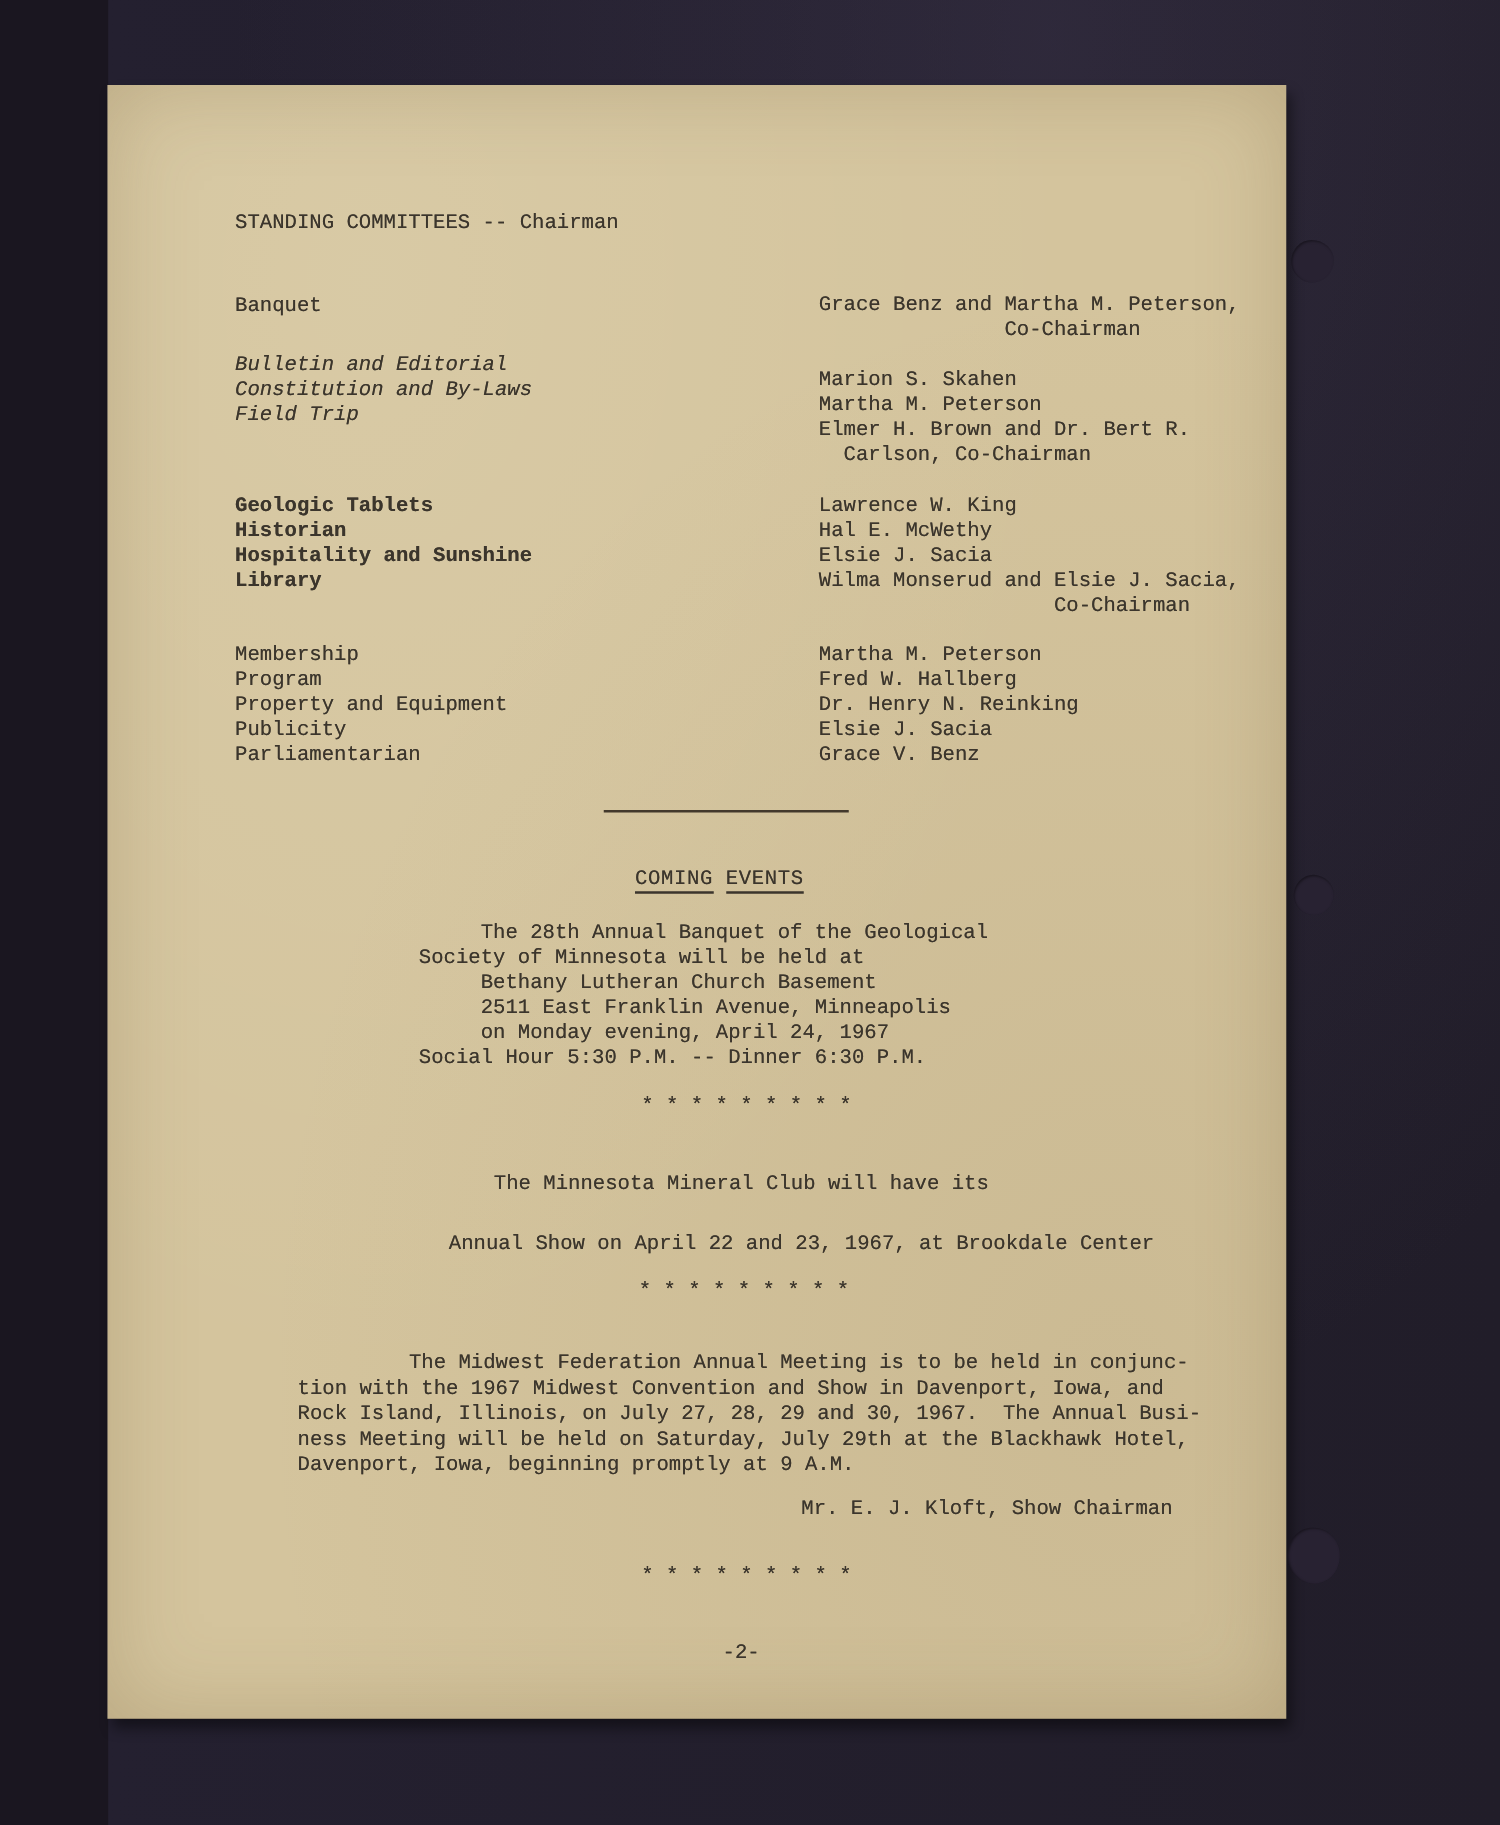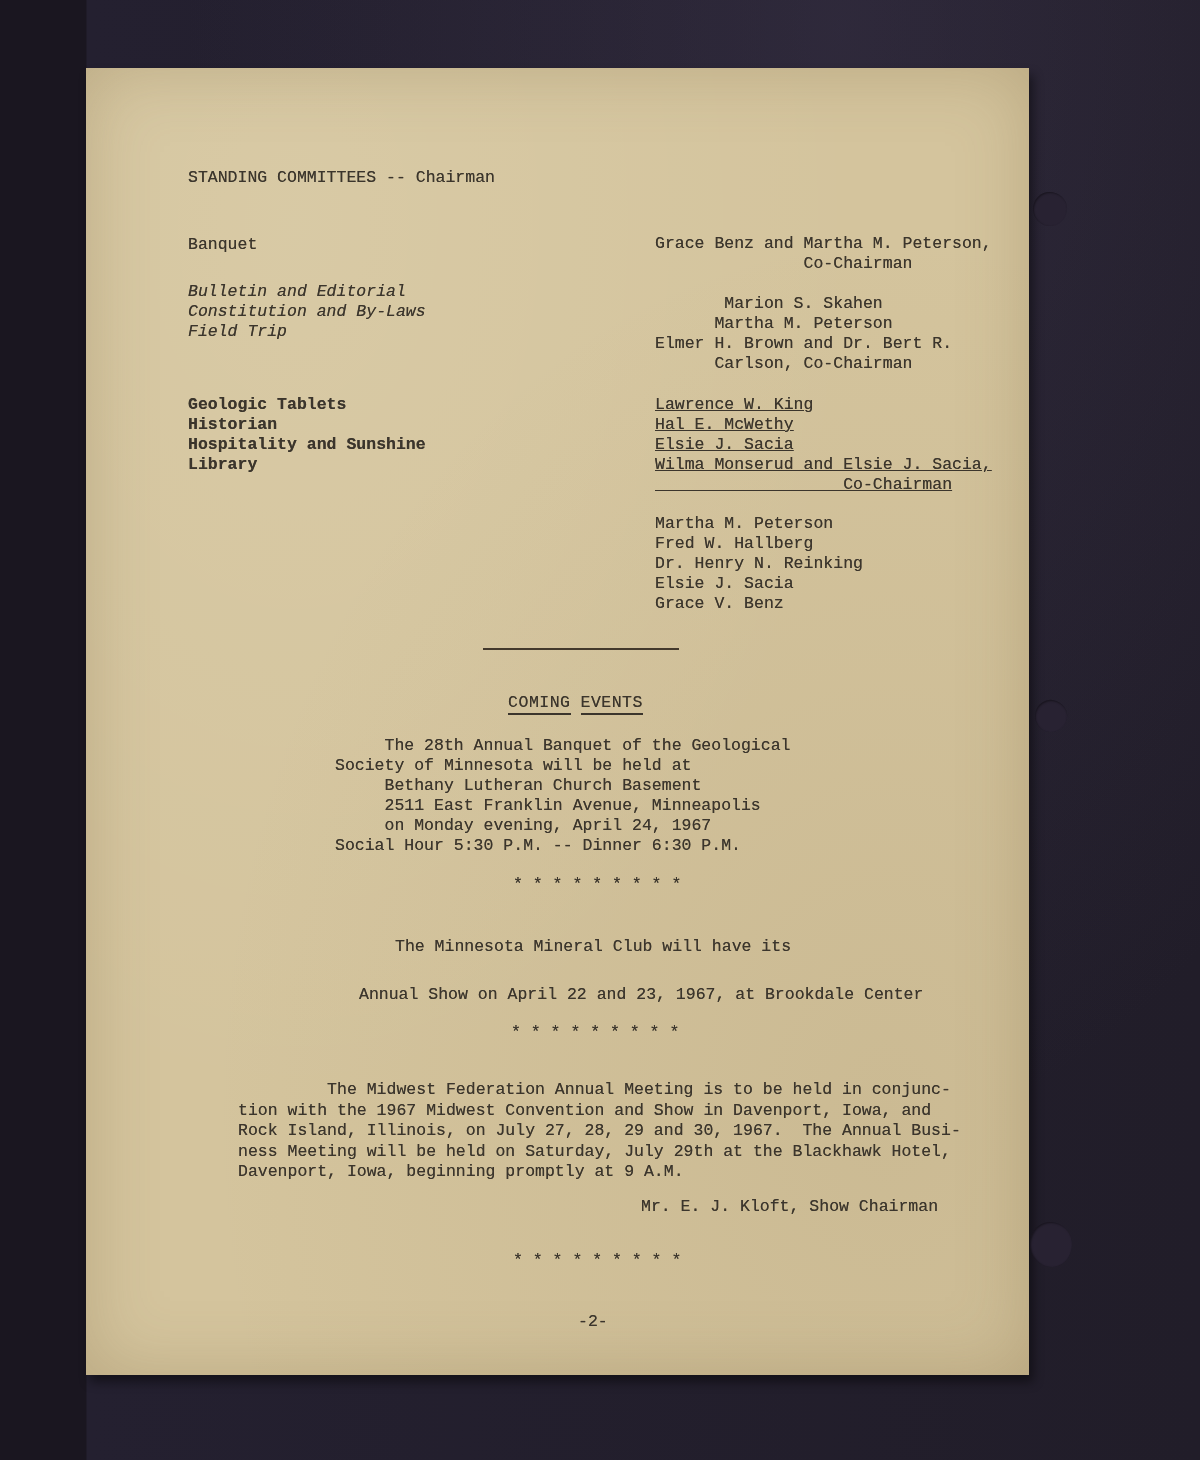--- a/index.html
+++ b/index.html
@@ -36,23 +36,23 @@
   .tt {
     position: absolute;
     white-space: pre;
     text-shadow: 0 0 0.5px rgba(59,53,44,0.75);
   }
   
   .heading        { left: 102px; top: 100px; }
   .g1-names       { left: 102px; top: 167px; }
   .g1-chairs      { left: 569px; top: 166px; }
   .g2-names       { left: 102px; top: 214px; font-style: italic; }
-  .g2-chairs      { left: 569px; top: 226px; text-align: center; }
+  .g2-chairs      { left: 569px; top: 226px; }
   .g3-names       { left: 102px; top: 327px; font-weight: bold; }
-  .g3-chairs      { left: 569px; top: 327px; text-decoration: underline; }
+  .g3-chairs      { left: 569px; top: 327px; }
   .g4-names       { left: 102px; top: 446px; }
   .g4-chairs      { left: 569px; top: 446px; }
   
   .divider {
     position: absolute;
     left: 397px;
     top: 580px;
     width: 196px;
     height: 2px;
     background: #43392c;
@@ -115,20 +115,25 @@
   <div class="tt g3-names">Geologic Tablets
 Historian
 Hospitality and Sunshine
 Library</div>
   <div class="tt g3-chairs">Lawrence W. King
 Hal E. McWethy
 Elsie J. Sacia
 Wilma Monserud and Elsie J. Sacia,
                    Co-Chairman</div>
 
+  <div class="tt g4-names">Membership
+Program
+Property and Equipment
+Publicity
+Parliamentarian</div>
   <div class="tt g4-chairs">Martha M. Peterson
 Fred W. Hallberg
 Dr. Henry N. Reinking
 Elsie J. Sacia
 Grace V. Benz</div>
 
   <div class="divider"></div>
 
   <div class="events-title tt" style="position:absolute; white-space:normal;">
     <span class="word">COMING</span><span class="gap"></span><span class="word">EVENTS</span>

